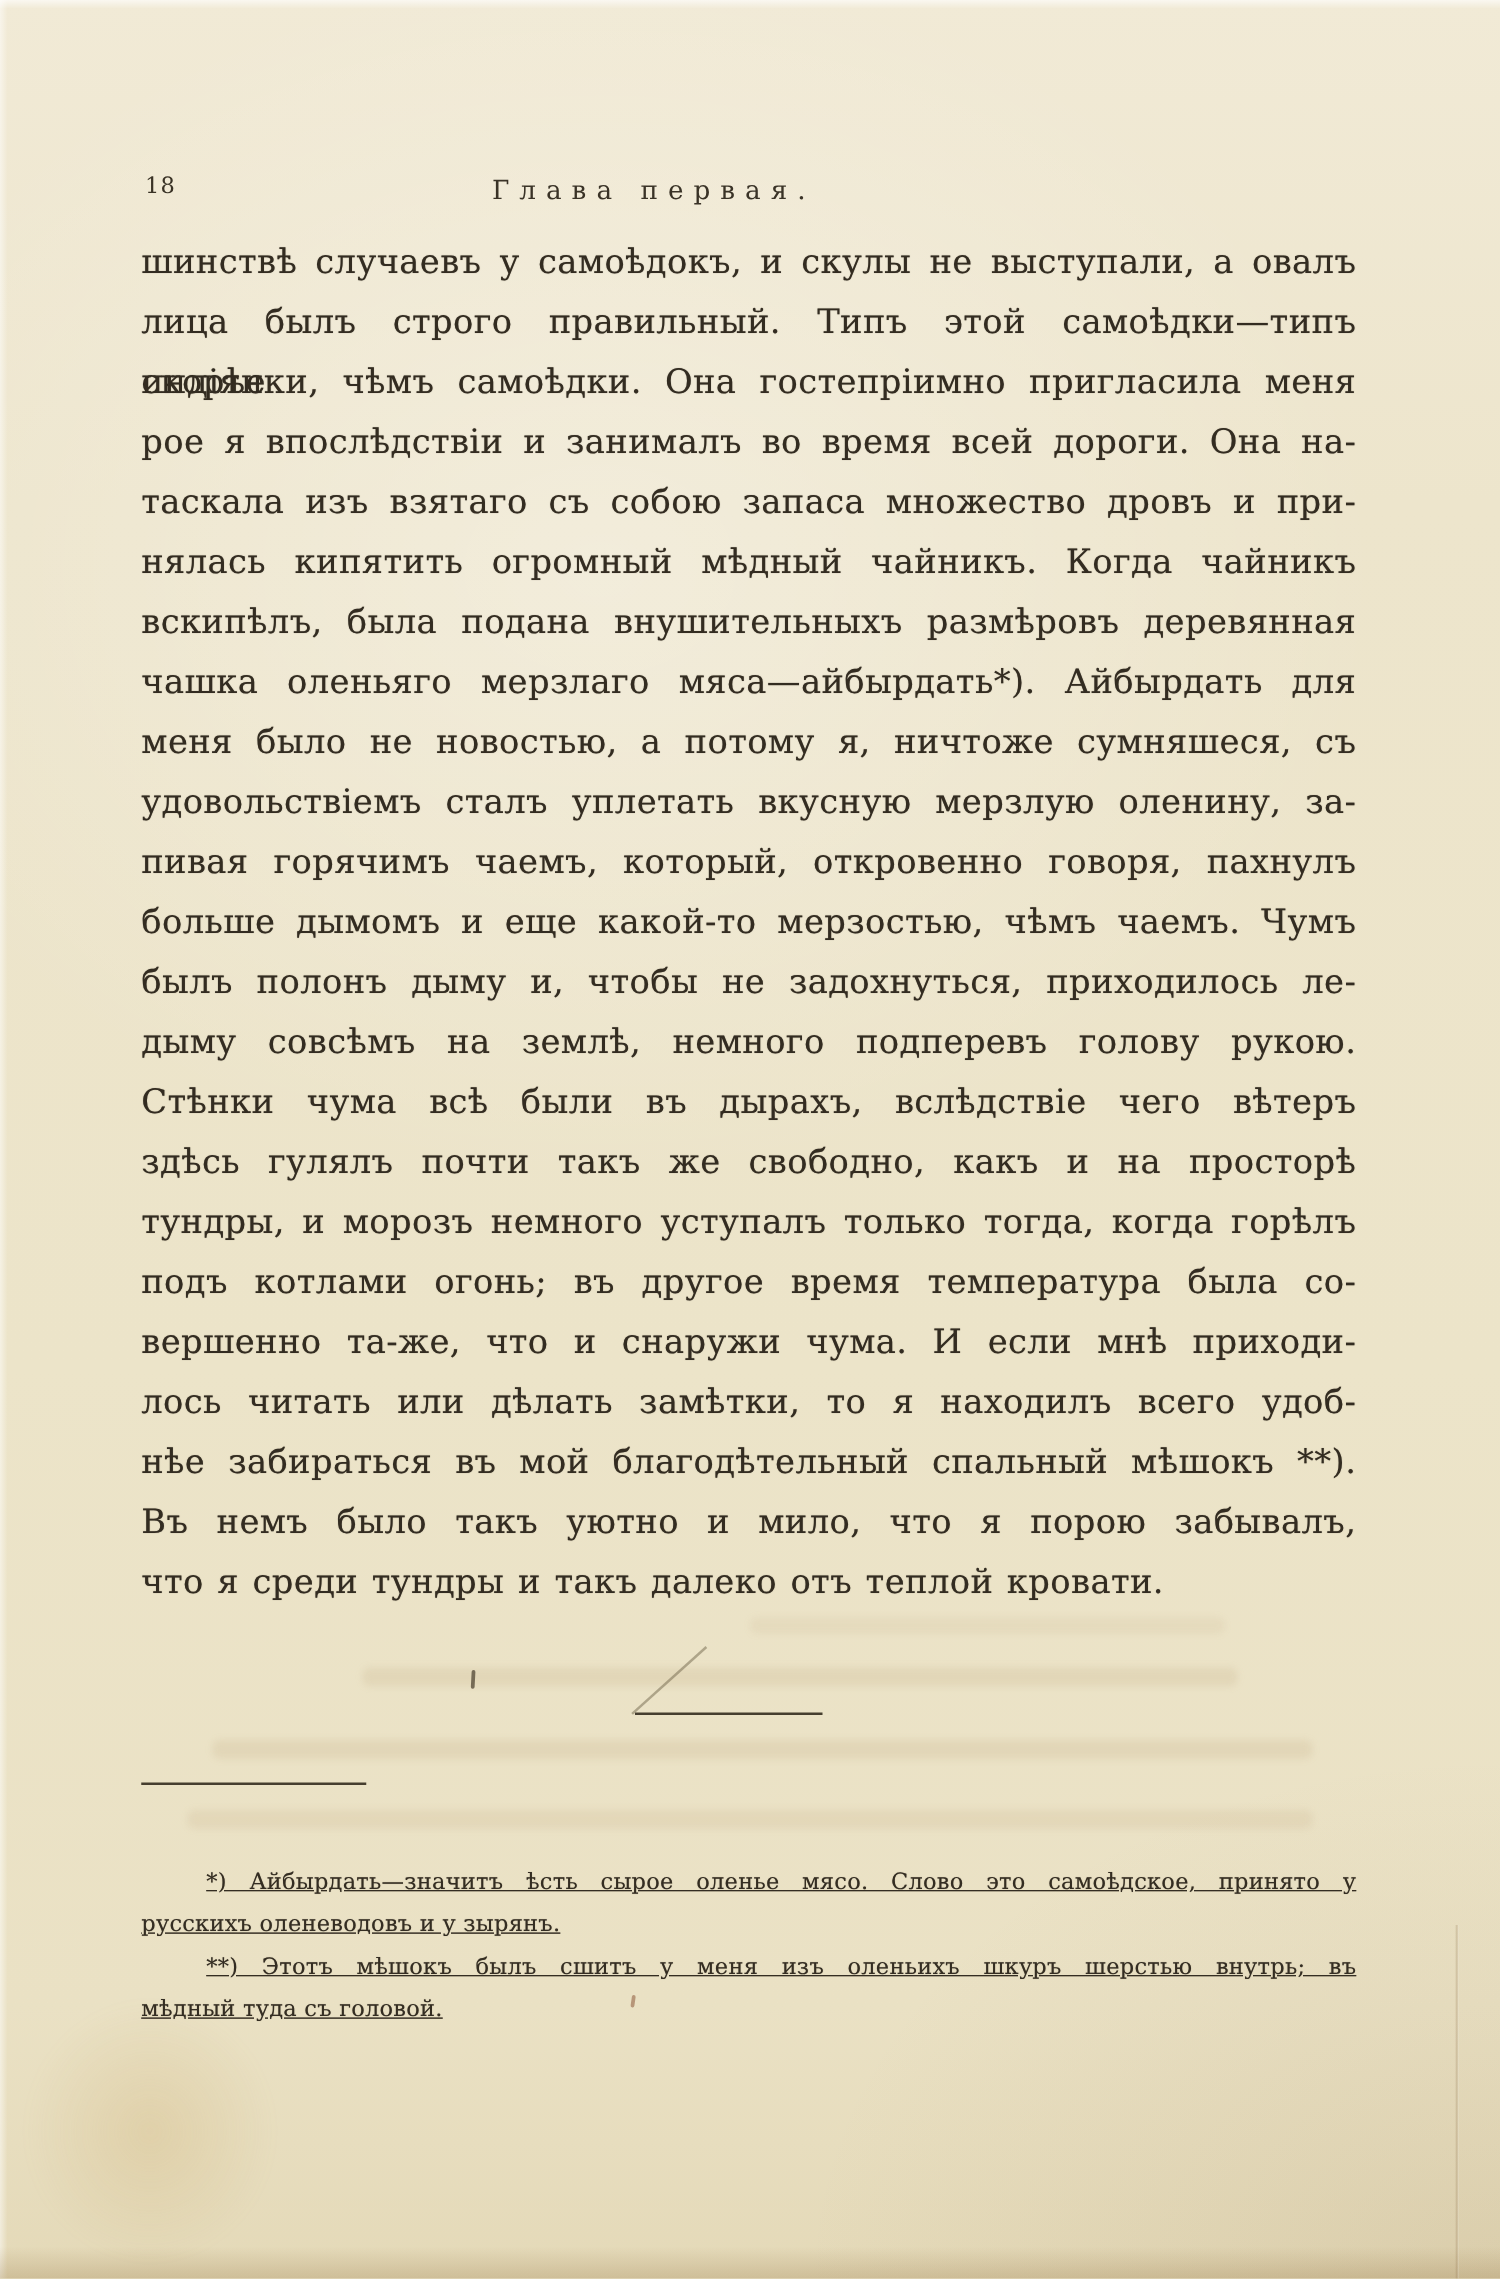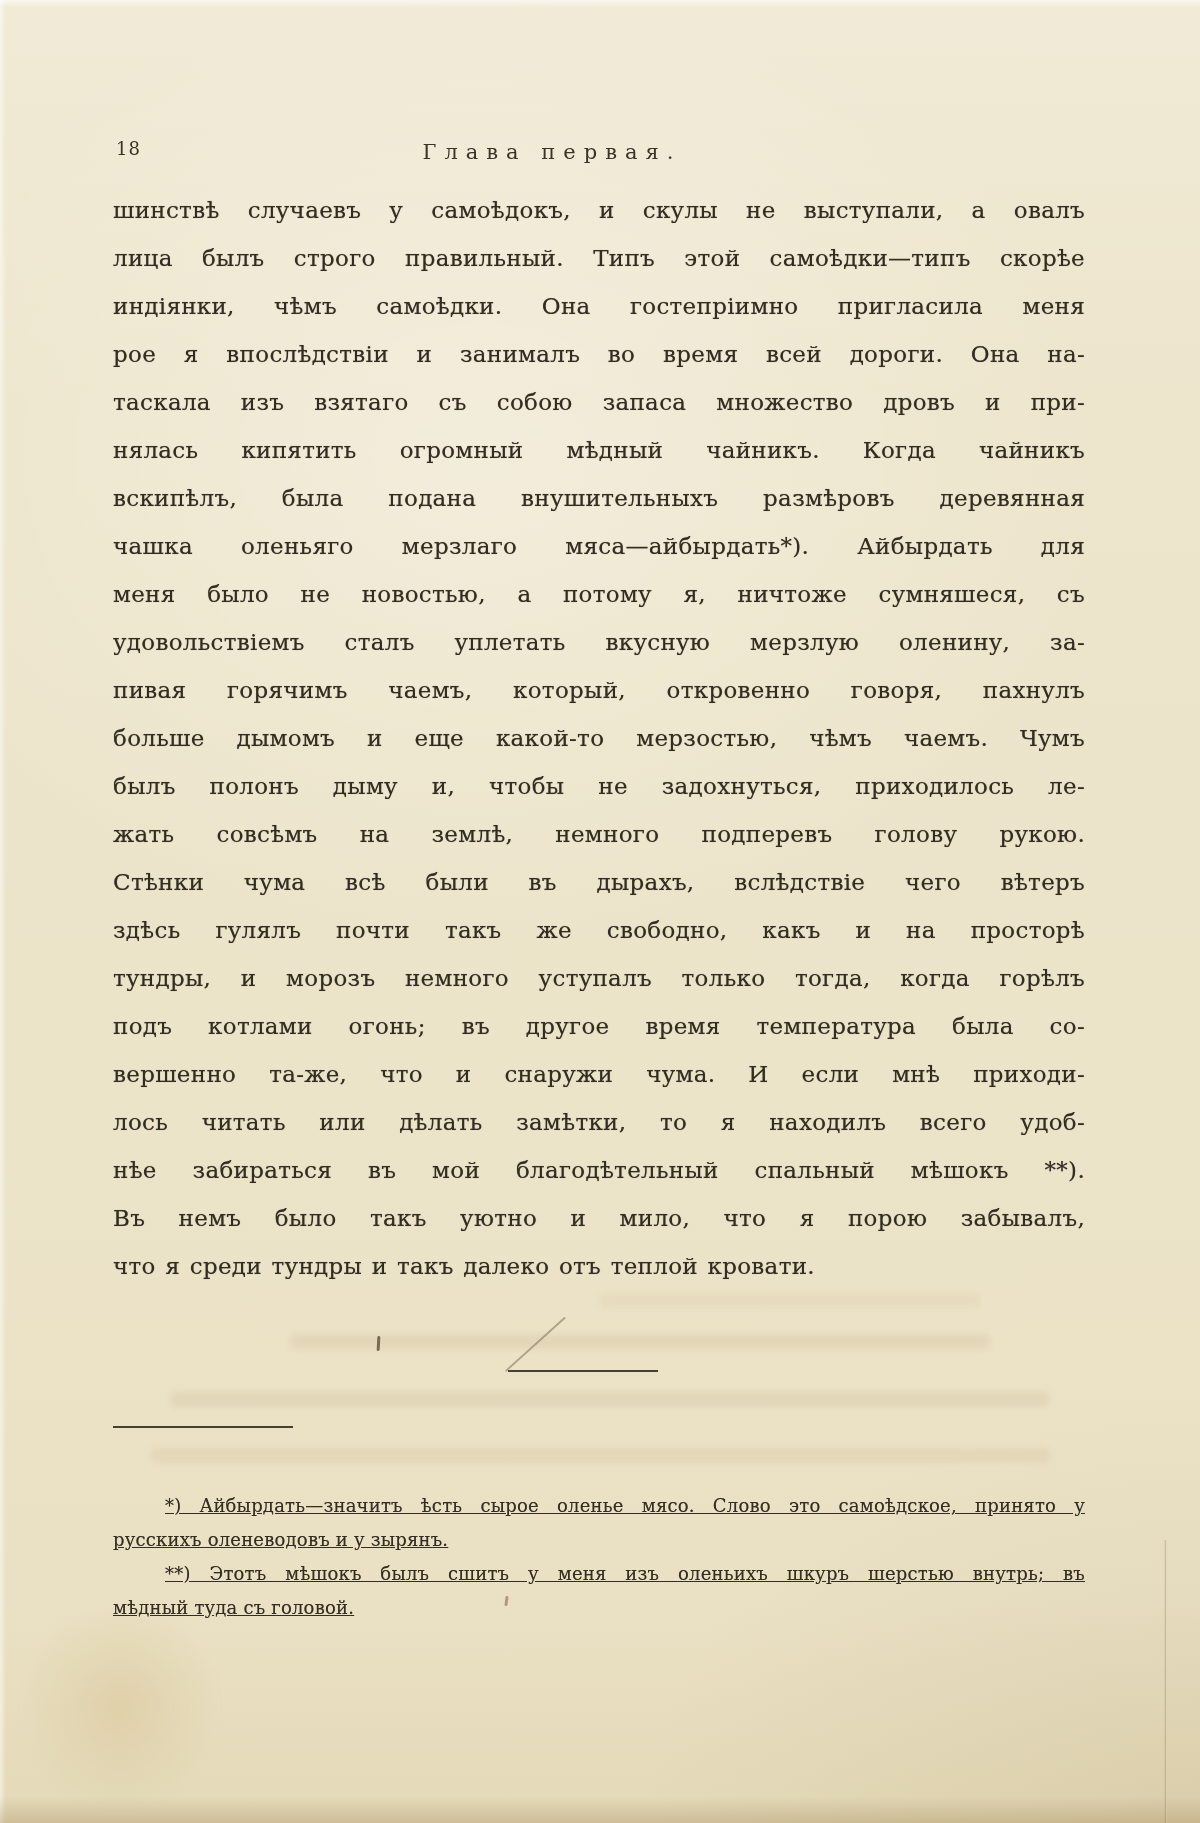--- a/index.html
+++ b/index.html
@@ -43,32 +43,31 @@
     color: #3a3326;
   }
   .running-head {
     position: absolute;
     left: 0; top: 140px;
     width: 1046px;
     text-align: center;
     font-size: 21px;
     letter-spacing: 8px;
     color: #3a3327;
-    padding-left: 29px;
   }
 
   .body-text {
     position: absolute;
     left: 113px; top: 186px;
     width: 972px;
   }
   .ln {
     height: 48px;
     line-height: 48px;
-    font-size: 23px;
+    font-size: 27px;
     letter-spacing: 0.3px;
     word-spacing: 2px;
     white-space: nowrap;
     color: #332c21;
     text-shadow: 0 0 0.7px rgba(51,44,33,0.55);
   }
   .ln.just {
     white-space: normal;
     text-align: justify;
     text-align-last: justify;
@@ -168,21 +167,21 @@
     <div class="ln just">рое я впослѣдствіи и занималъ во время всей дороги. Она на-</div>
     <div class="ln just">таскала изъ взятаго съ собою запаса множество дровъ и при-</div>
     <div class="ln just">нялась кипятить огромный мѣдный чайникъ. Когда чайникъ</div>
     <div class="ln just">вскипѣлъ, была подана внушительныхъ размѣровъ деревянная</div>
     <div class="ln just">чашка оленьяго мерзлаго мяса—айбырдать*). Айбырдать для</div>
     <div class="ln just">меня было не новостью, а потому я, ничтоже сумняшеся, съ</div>
     <div class="ln just">удовольствіемъ сталъ уплетать вкусную мерзлую оленину, за-</div>
     <div class="ln just">пивая горячимъ чаемъ, который, откровенно говоря, пахнулъ</div>
     <div class="ln just">больше дымомъ и еще какой-то мерзостью, чѣмъ чаемъ. Чумъ</div>
     <div class="ln just">былъ полонъ дыму и, чтобы не задохнуться, приходилось ле-</div>
-    <div class="ln just">жать совсѣмъ на землѣ, немного подперевъ голову рукою.</div>
+    <div class="ln just">дыму совсѣмъ на землѣ, немного подперевъ голову рукою.</div>
     <div class="ln just">Стѣнки чума всѣ были въ дырахъ, вслѣдствіе чего вѣтеръ</div>
     <div class="ln just">здѣсь гулялъ почти такъ же свободно, какъ и на просторѣ</div>
     <div class="ln just">тундры, и морозъ немного уступалъ только тогда, когда горѣлъ</div>
     <div class="ln just">подъ котлами огонь; въ другое время температура была со-</div>
     <div class="ln just">вершенно та-же, что и снаружи чума. И если мнѣ приходи-</div>
     <div class="ln just">лось читать или дѣлать замѣтки, то я находилъ всего удоб-</div>
     <div class="ln just">нѣе забираться въ мой благодѣтельный спальный мѣшокъ **).</div>
     <div class="ln just">Въ немъ было такъ уютно и мило, что я порою забывалъ,</div>
     <div class="ln">что я среди тундры и такъ далеко отъ теплой кровати.</div>
   </div>

